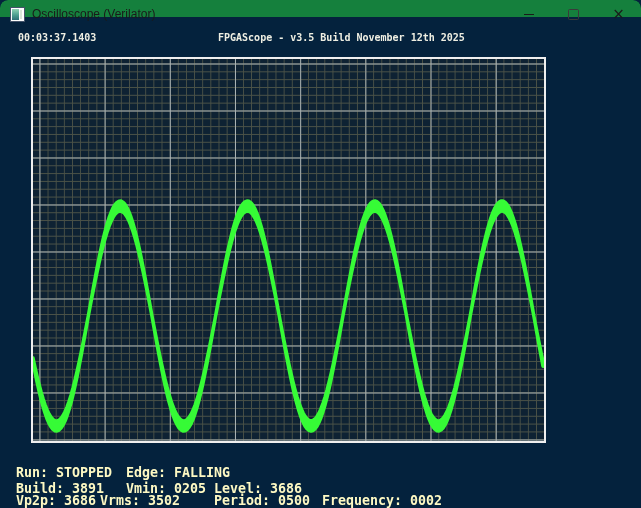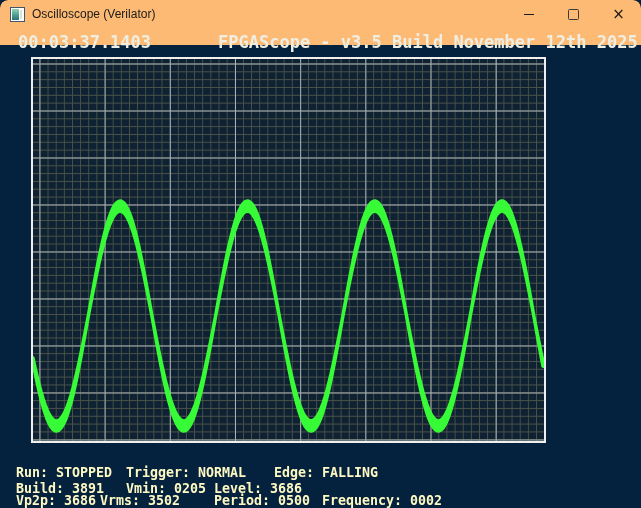--- a/index.html
+++ b/index.html
@@ -11,22 +11,22 @@
     overflow:hidden;
   }
   .window{
     position:absolute;inset:0;
     border-radius:8px 8px 0 0;
     overflow:hidden;
     background:#04223d;
   }
   
   .titlebar{
-    position:absolute;left:0;top:0;right:0;height:45px;
-    background:#fdba74;
+    position:absolute;left:0;top:0;right:0;height:17px;
+    background:#15803d;
     border-radius:8px 8px 0 0;
     font-family:"Liberation Sans", sans-serif;
   }
   .app-icon{
     position:absolute;left:10px;top:7px;width:15px;height:15px;
     background:#fdfdfd;border:1px solid #44546a;box-sizing:border-box;
   }
   .app-icon .teal{
     position:absolute;left:1px;top:1px;bottom:1px;width:7px;
     background:linear-gradient(180deg,#8fd3b4 0%,#4d9e8f 55%,#2e6f77 100%);
@@ -43,21 +43,21 @@
     position:absolute;top:0;height:29px;width:45px;
     display:flex;align-items:center;justify-content:center;
   }
   .btn-min{left:506px;} .btn-max{left:551px;} .btn-close{left:596px;}
   .glyph-min{width:10px;height:0;border-top:1.2px solid #1a1a1a;}
   .glyph-max{width:9px;height:9px;border:1.1px solid #3a3a3a;border-radius:1.5px;}
   .glyph-close{font-size:15px;color:#1a1a1a;line-height:15px;font-family:"DejaVu Sans", sans-serif;}
   
   .hdr-text{
     position:absolute;top:32px;
-    font-size:17px;font-weight:bold;color:#eeeee2;
+    font-size:10px;font-weight:bold;color:#eeeee2;
     white-space:pre;letter-spacing:0;
   }
   #elapsed{left:18px;}
   #apptitle{left:218px;}
   
   .scope{
     position:absolute;left:31px;top:57px;width:511px;height:382px;
     border:2px solid #efefef;
     background:
       linear-gradient(to right,#a9b2b4 1px,transparent 1px),
@@ -126,23 +126,20 @@
     <svg id="wavesvg" width="511" height="382" viewBox="0 0 511 382">
         <path d="M0.0 303.1L2.0 313.2L4.0 322.8L6.0 331.8L8.0 340.1L10.0 347.5L12.0 354.0L14.0 359.7L16.0 364.3L18.0 367.8L20.0 370.3L22.0 371.7L24.0 372.0L26.0 371.1L28.0 369.1L30.0 366.1L32.0 362.0L34.0 356.8L36.0 350.7L38.0 343.7L40.0 335.8L42.0 327.2L44.0 317.9L46.0 308.0L48.0 297.5L50.0 286.7L52.0 275.6L54.0 264.4L56.0 253.0L58.0 241.7L60.0 230.6L62.0 219.7L64.0 209.1L66.0 199.0L68.0 189.5L70.0 180.7L72.0 172.6L74.0 165.3L76.0 158.9L78.0 153.5L80.0 149.0L82.0 145.7L84.0 143.4L86.0 142.2L88.0 142.1L90.0 143.2L92.0 145.3L94.0 148.6L96.0 152.9L98.0 158.2L100.0 164.4L102.0 171.6L104.0 179.6L106.0 188.4L108.0 197.8L110.0 207.8L112.0 218.3L114.0 229.2L116.0 240.3L118.0 251.6L120.0 263.0L122.0 274.2L124.0 285.4L126.0 296.2L128.0 306.7L130.0 316.7L132.0 326.1L134.0 334.8L136.0 342.8L138.0 349.9L140.0 356.1L142.0 361.4L144.0 365.6L146.0 368.8L148.0 370.9L150.0 371.9L152.0 371.8L154.0 370.5L156.0 368.2L158.0 364.8L160.0 360.3L162.0 354.8L164.0 348.4L166.0 341.0L168.0 332.9L170.0 324.0L172.0 314.5L174.0 304.4L176.0 293.8L178.0 282.9L180.0 271.7L182.0 260.4L184.0 249.1L186.0 237.8L188.0 226.7L190.0 215.9L192.0 205.5L194.0 195.7L196.0 186.4L198.0 177.8L200.0 169.9L202.0 163.0L204.0 156.9L206.0 151.8L208.0 147.7L210.0 144.7L212.0 142.8L214.0 142.0L216.0 142.3L218.0 143.8L220.0 146.3L222.0 149.9L224.0 154.6L226.0 160.3L228.0 166.9L230.0 174.3L232.0 182.6L234.0 191.6L236.0 201.3L238.0 211.5L240.0 222.1L242.0 233.1L244.0 244.3L246.0 255.6L248.0 266.9L250.0 278.2L252.0 289.2L254.0 299.9L256.0 310.2L258.0 320.0L260.0 329.2L262.0 337.7L264.0 345.3L266.0 352.2L268.0 358.1L270.0 363.0L272.0 366.9L274.0 369.7L276.0 371.4L278.0 372.0L280.0 371.5L282.0 369.8L284.0 367.1L286.0 363.3L288.0 358.5L290.0 352.6L292.0 345.9L294.0 338.3L296.0 329.9L298.0 320.7L300.0 311.0L302.0 300.7L304.0 290.0L306.0 279.0L308.0 267.8L310.0 256.4L312.0 245.1L314.0 233.9L316.0 222.9L318.0 212.2L320.0 202.0L322.0 192.3L324.0 183.3L326.0 174.9L328.0 167.4L330.0 160.7L332.0 155.0L334.0 150.3L336.0 146.6L338.0 143.9L340.0 142.4L342.0 142.0L344.0 142.7L346.0 144.6L348.0 147.5L350.0 151.5L352.0 156.5L354.0 162.5L356.0 169.4L358.0 177.2L360.0 185.7L362.0 194.9L364.0 204.8L366.0 215.1L368.0 225.9L370.0 237.0L372.0 248.2L374.0 259.6L376.0 270.9L378.0 282.1L380.0 293.0L382.0 303.6L384.0 313.7L386.0 323.3L388.0 332.2L390.0 340.4L392.0 347.8L394.0 354.3L396.0 359.9L398.0 364.5L400.0 368.0L402.0 370.4L404.0 371.7L406.0 371.9L408.0 371.0L410.0 369.0L412.0 365.9L414.0 361.7L416.0 356.5L418.0 350.4L420.0 343.3L422.0 335.4L424.0 326.7L426.0 317.4L428.0 307.4L430.0 297.0L432.0 286.2L434.0 275.1L436.0 263.8L438.0 252.5L440.0 241.2L442.0 230.0L444.0 219.1L446.0 208.6L448.0 198.6L450.0 189.1L452.0 180.3L454.0 172.2L456.0 165.0L458.0 158.6L460.0 153.2L462.0 148.8L464.0 145.5L466.0 143.3L468.0 142.1L470.0 142.1L472.0 143.2L474.0 145.4L476.0 148.7L478.0 153.1L480.0 158.5L482.0 164.8L484.0 172.0L486.0 180.1L488.0 188.9L490.0 198.3L492.0 208.3L494.0 218.9L496.0 229.7L498.0 240.9L500.0 252.2L502.0 263.5L504.0 274.8L506.0 285.9L508.0 296.7L510.0 307.2L510.0 302.8L508.0 293.3L506.0 283.4L504.0 273.3L502.0 263.0L500.0 252.6L498.0 242.3L496.0 232.1L494.0 222.2L492.0 212.6L490.0 203.4L488.0 194.8L486.0 186.7L484.0 179.4L482.0 172.8L480.0 167.0L478.0 162.1L476.0 158.2L474.0 155.1L472.0 153.1L470.0 152.1L468.0 152.1L466.0 153.2L464.0 155.2L462.0 158.2L460.0 162.2L458.0 167.2L456.0 173.0L454.0 179.6L452.0 186.9L450.0 195.0L448.0 203.6L446.0 212.8L444.0 222.4L442.0 232.4L440.0 242.5L438.0 252.9L436.0 263.2L434.0 273.5L432.0 283.7L430.0 293.5L428.0 303.1L426.0 312.1L424.0 320.7L422.0 328.6L420.0 335.8L418.0 342.3L416.0 347.9L414.0 352.6L412.0 356.4L410.0 359.3L408.0 361.1L406.0 362.0L404.0 361.8L402.0 360.5L400.0 358.3L398.0 355.1L396.0 351.0L394.0 345.9L392.0 339.9L390.0 333.2L388.0 325.7L386.0 317.5L384.0 308.8L382.0 299.5L380.0 289.9L378.0 279.9L376.0 269.7L374.0 259.3L372.0 249.0L370.0 238.7L368.0 228.6L366.0 218.8L364.0 209.3L362.0 200.3L360.0 191.9L358.0 184.1L356.0 177.0L354.0 170.7L352.0 165.2L350.0 160.6L348.0 157.0L346.0 154.3L344.0 152.7L342.0 152.0L340.0 152.4L338.0 153.8L336.0 156.2L334.0 159.5L332.0 163.9L330.0 169.1L328.0 175.2L326.0 182.1L324.0 189.7L322.0 198.0L320.0 206.8L318.0 216.1L316.0 225.9L314.0 235.9L312.0 246.1L310.0 256.5L308.0 266.8L306.0 277.1L304.0 287.1L302.0 296.9L300.0 306.3L298.0 315.2L296.0 323.5L294.0 331.2L292.0 338.2L290.0 344.3L288.0 349.7L286.0 354.1L284.0 357.5L282.0 360.0L280.0 361.5L278.0 362.0L276.0 361.4L274.0 359.9L272.0 357.3L270.0 353.8L268.0 349.3L266.0 343.9L264.0 337.7L262.0 330.6L260.0 322.9L258.0 314.5L256.0 305.6L254.0 296.2L252.0 286.4L250.0 276.3L248.0 266.1L246.0 255.7L244.0 245.4L242.0 235.1L240.0 225.1L238.0 215.4L236.0 206.1L234.0 197.3L232.0 189.1L230.0 181.5L228.0 174.7L226.0 168.7L224.0 163.5L222.0 159.3L220.0 156.0L218.0 153.6L216.0 152.3L214.0 152.0L212.0 152.8L210.0 154.5L208.0 157.2L206.0 160.9L204.0 165.6L202.0 171.1L200.0 177.5L198.0 184.7L196.0 192.5L194.0 201.0L192.0 210.0L190.0 219.5L188.0 229.3L186.0 239.5L184.0 249.8L182.0 260.1L180.0 270.4L178.0 280.6L176.0 290.6L174.0 300.2L172.0 309.5L170.0 318.2L168.0 326.3L166.0 333.7L164.0 340.4L162.0 346.3L160.0 351.3L158.0 355.4L156.0 358.5L154.0 360.7L152.0 361.8L150.0 361.9L148.0 361.0L146.0 359.1L144.0 356.2L142.0 352.3L140.0 347.5L138.0 341.8L136.0 335.3L134.0 328.0L132.0 320.1L130.0 311.5L128.0 302.4L126.0 292.8L124.0 282.9L122.0 272.7L120.0 262.4L118.0 252.1L116.0 241.8L114.0 231.6L112.0 221.7L110.0 212.1L108.0 203.0L106.0 194.4L104.0 186.4L102.0 179.1L100.0 172.5L98.0 166.8L96.0 161.9L94.0 158.0L92.0 155.0L90.0 153.1L88.0 152.1L86.0 152.2L84.0 153.2L82.0 155.3L80.0 158.4L78.0 162.5L76.0 167.4L74.0 173.3L72.0 179.9L70.0 187.3L68.0 195.4L66.0 204.1L64.0 213.3L62.0 222.9L60.0 232.9L58.0 243.0L56.0 253.4L54.0 263.7L52.0 274.0L50.0 284.2L48.0 294.0L46.0 303.5L44.0 312.6L42.0 321.1L40.0 329.0L38.0 336.2L36.0 342.6L34.0 348.1L32.0 352.8L30.0 356.6L28.0 359.4L26.0 361.2L24.0 362.0L22.0 361.7L20.0 360.5L18.0 358.2L16.0 354.9L14.0 350.7L12.0 345.6L10.0 339.6L8.0 332.8L6.0 325.3L4.0 317.1L2.0 308.3L0.0 299.1Z" fill="#36fb36" stroke="#36fb36" stroke-width="3.5" stroke-linejoin="round" stroke-linecap="round"></path>
       </svg>
   </div>
 
   <div id="row1" class="srow">
     <span class="sitem">
       <span>Run:</span><span>STOPPED</span>
     </span>
     <span class="sitem">
-      <span>Trigger:</span><span>NORMAL</span>
-    </span>
-    <span class="sitem">
       <span>Edge:</span><span>FALLING</span>
     </span>
   </div>
 
   <div id="row2" class="srow">
     <span class="sitem">
       <span>Build:</span><span>3891</span>
     </span>
     <span class="sitem">
       <span>Vmin:</span><span>0205</span>

